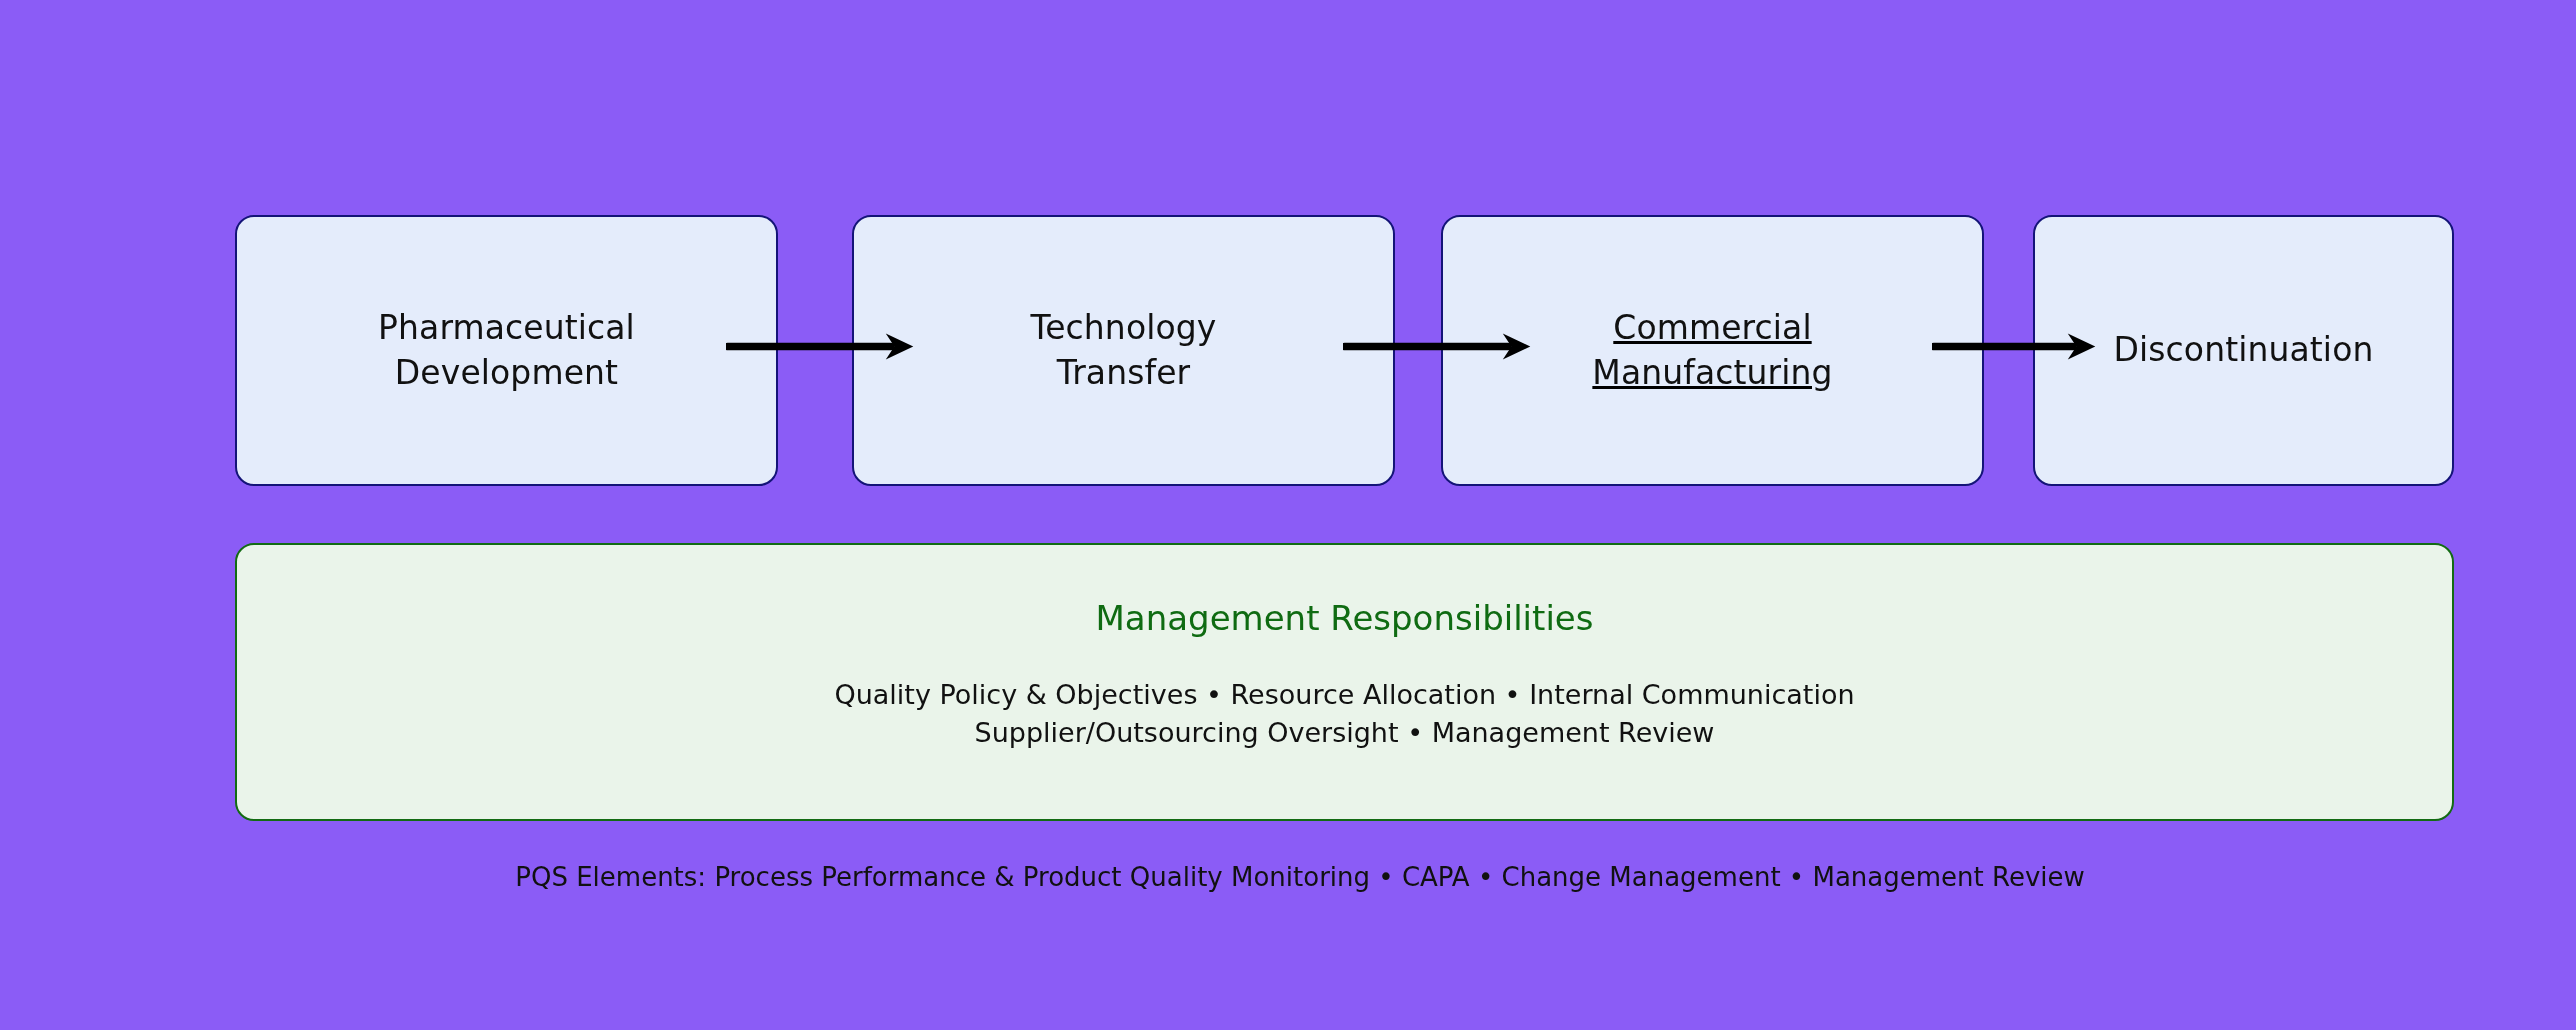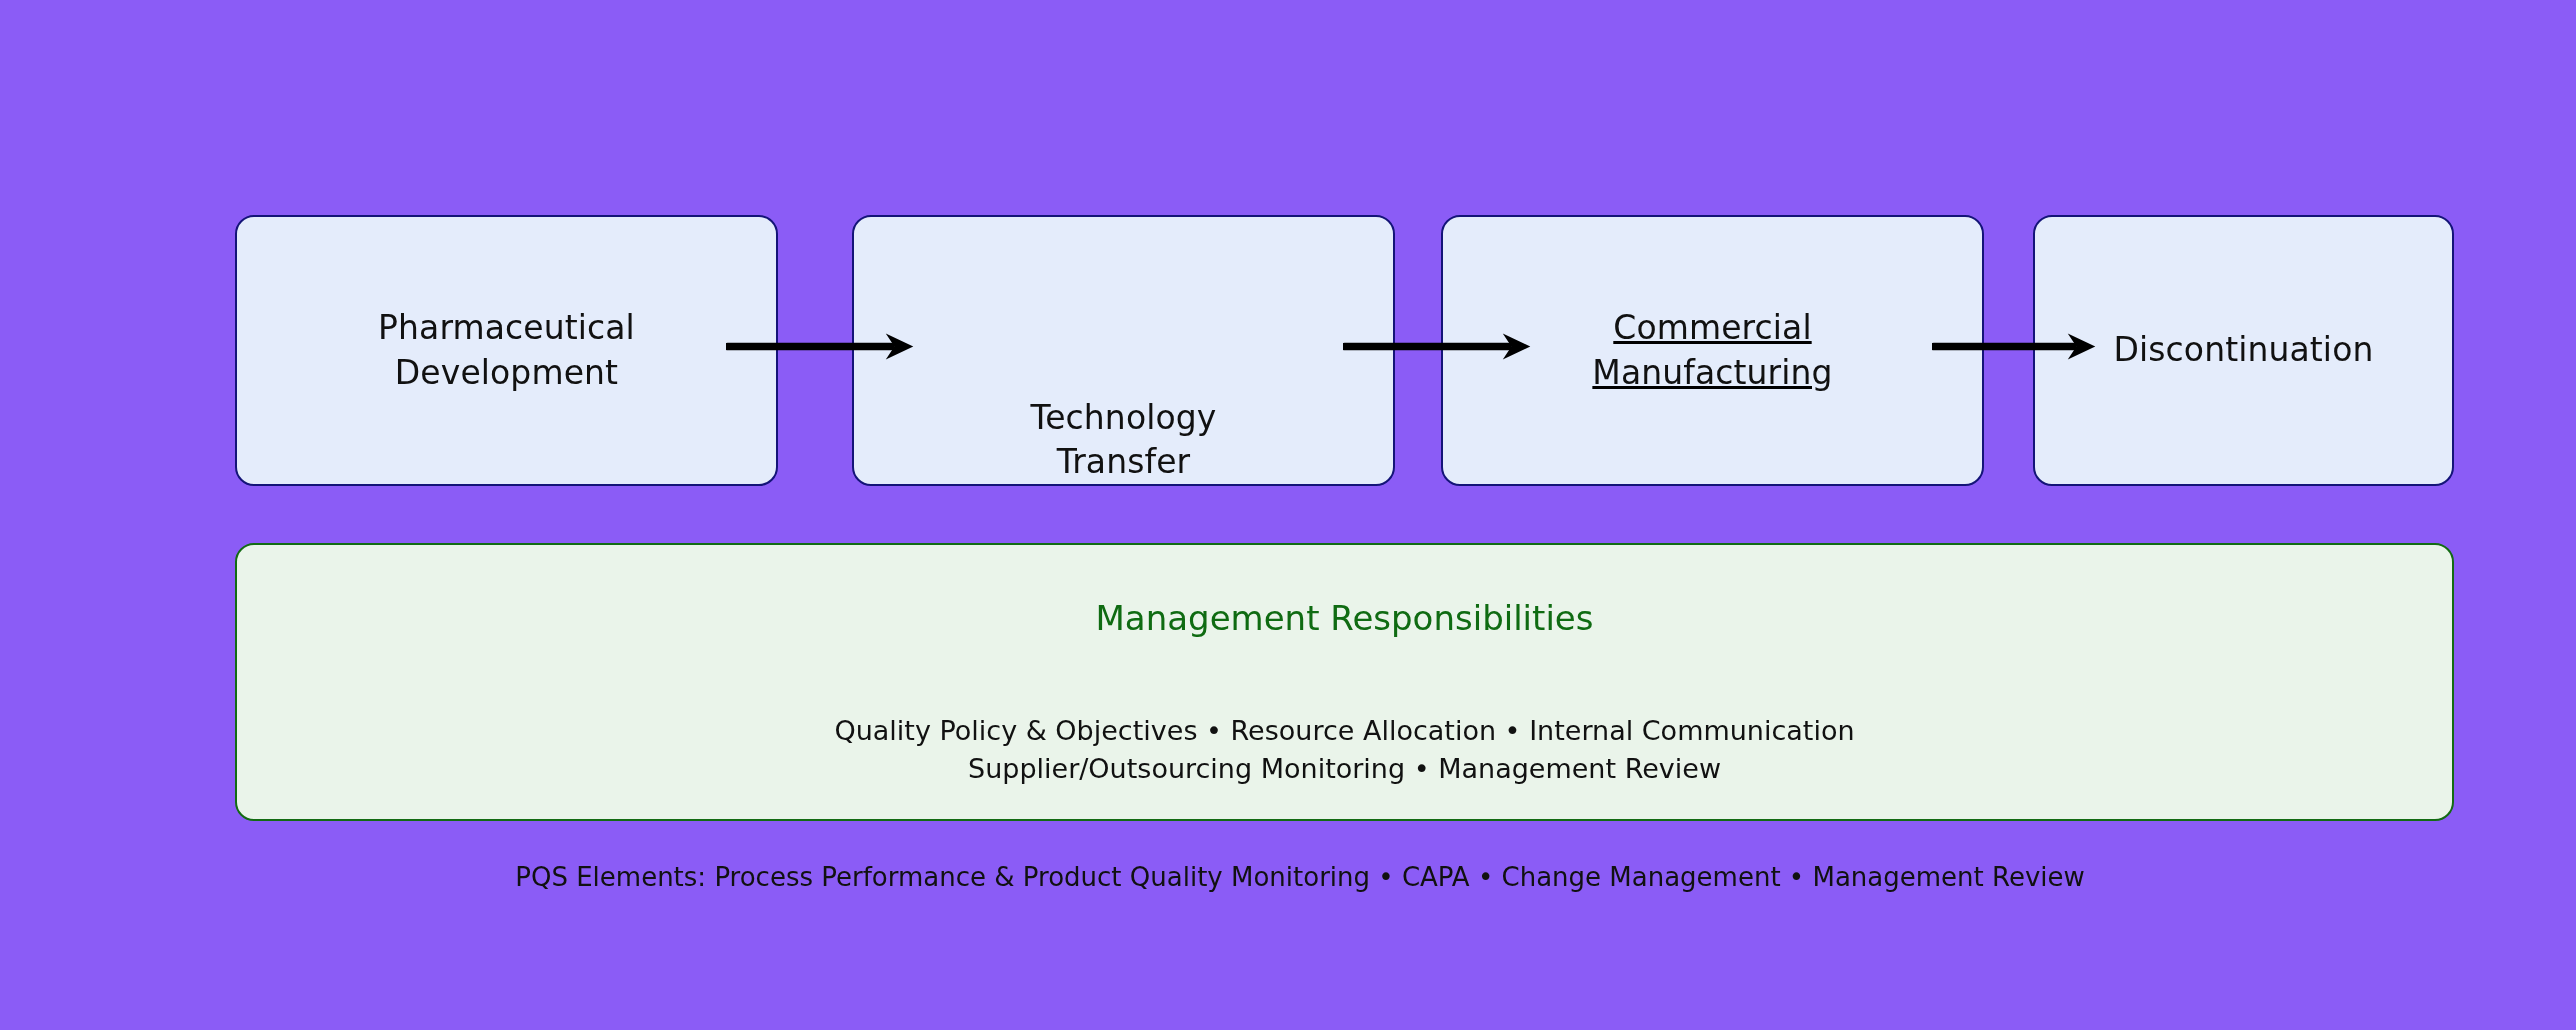--- a/index.html
+++ b/index.html
@@ -34,21 +34,21 @@
   }
   .stage-label {
     font-size: 33px;
     line-height: 1.34;
     color: #111111;
     white-space: pre-line;
     letter-spacing: 0.1px;
   }
 
   .stage-1 { left: 235px; top: 215px; width: 543px;  height: 271px; }
-  .stage-2 { left: 852px; top: 215px; width: 543px;  height: 271px; align-items: flex-end; }
+  .stage-2 { left: 852px; top: 215px; width: 543px;  height: 271px; }
   .stage-3 { left: 1441px; top: 215px; width: 543px; height: 271px; text-decoration: underline; }
   .stage-4 { left: 2033px; top: 215px; width: 421px; height: 271px; }
 
   
   .flow-arrow {
     position: absolute;
     top: 330px;
     height: 33px;
   }
   .flow-arrow svg { display: block; }
@@ -80,21 +80,20 @@
   }
   #mgmt-body {
     position: absolute;
     left: 0;
     right: 0;
     top: 131px;
     text-align: center;
     font-size: 27px;
     line-height: 1.42;
     color: #111111;
-    margin-top: 36px;
   }
   .mgmt-line { display: block; }
 
   
   #footer-notes {
     position: absolute;
     left: 0;
     right: 0;
     top: 859px;
     text-align: center;
@@ -146,21 +145,21 @@
     <svg width="165" height="33" viewBox="0 0 192 38" xmlns="http://www.w3.org/2000/svg">
       <line x1="2" y1="19" x2="164" y2="19" stroke="#000000" stroke-width="9" stroke-linecap="round"></line>
       <polygon points="158,4 190,19 158,34 168,19" fill="#000000"></polygon>
     </svg>
   </div>
 
   <div id="mgmt-panel">
     <div id="mgmt-title">Management Responsibilities</div>
     <div id="mgmt-body">
       <span class="mgmt-line">Quality Policy &amp; Objectives • Resource Allocation • Internal Communication</span>
-      <span class="mgmt-line">Supplier/Outsourcing Monitoring • Management Review</span>
+      <span class="mgmt-line">Supplier/Outsourcing Oversight • Management Review</span>
     </div>
   </div>
 
   <div id="footer-notes">
     <span class="footer-line">PQS Elements: Process Performance &amp; Product Quality Monitoring • CAPA • Change Management • Management Review</span>
   </div>
 
 </div>
 
 

